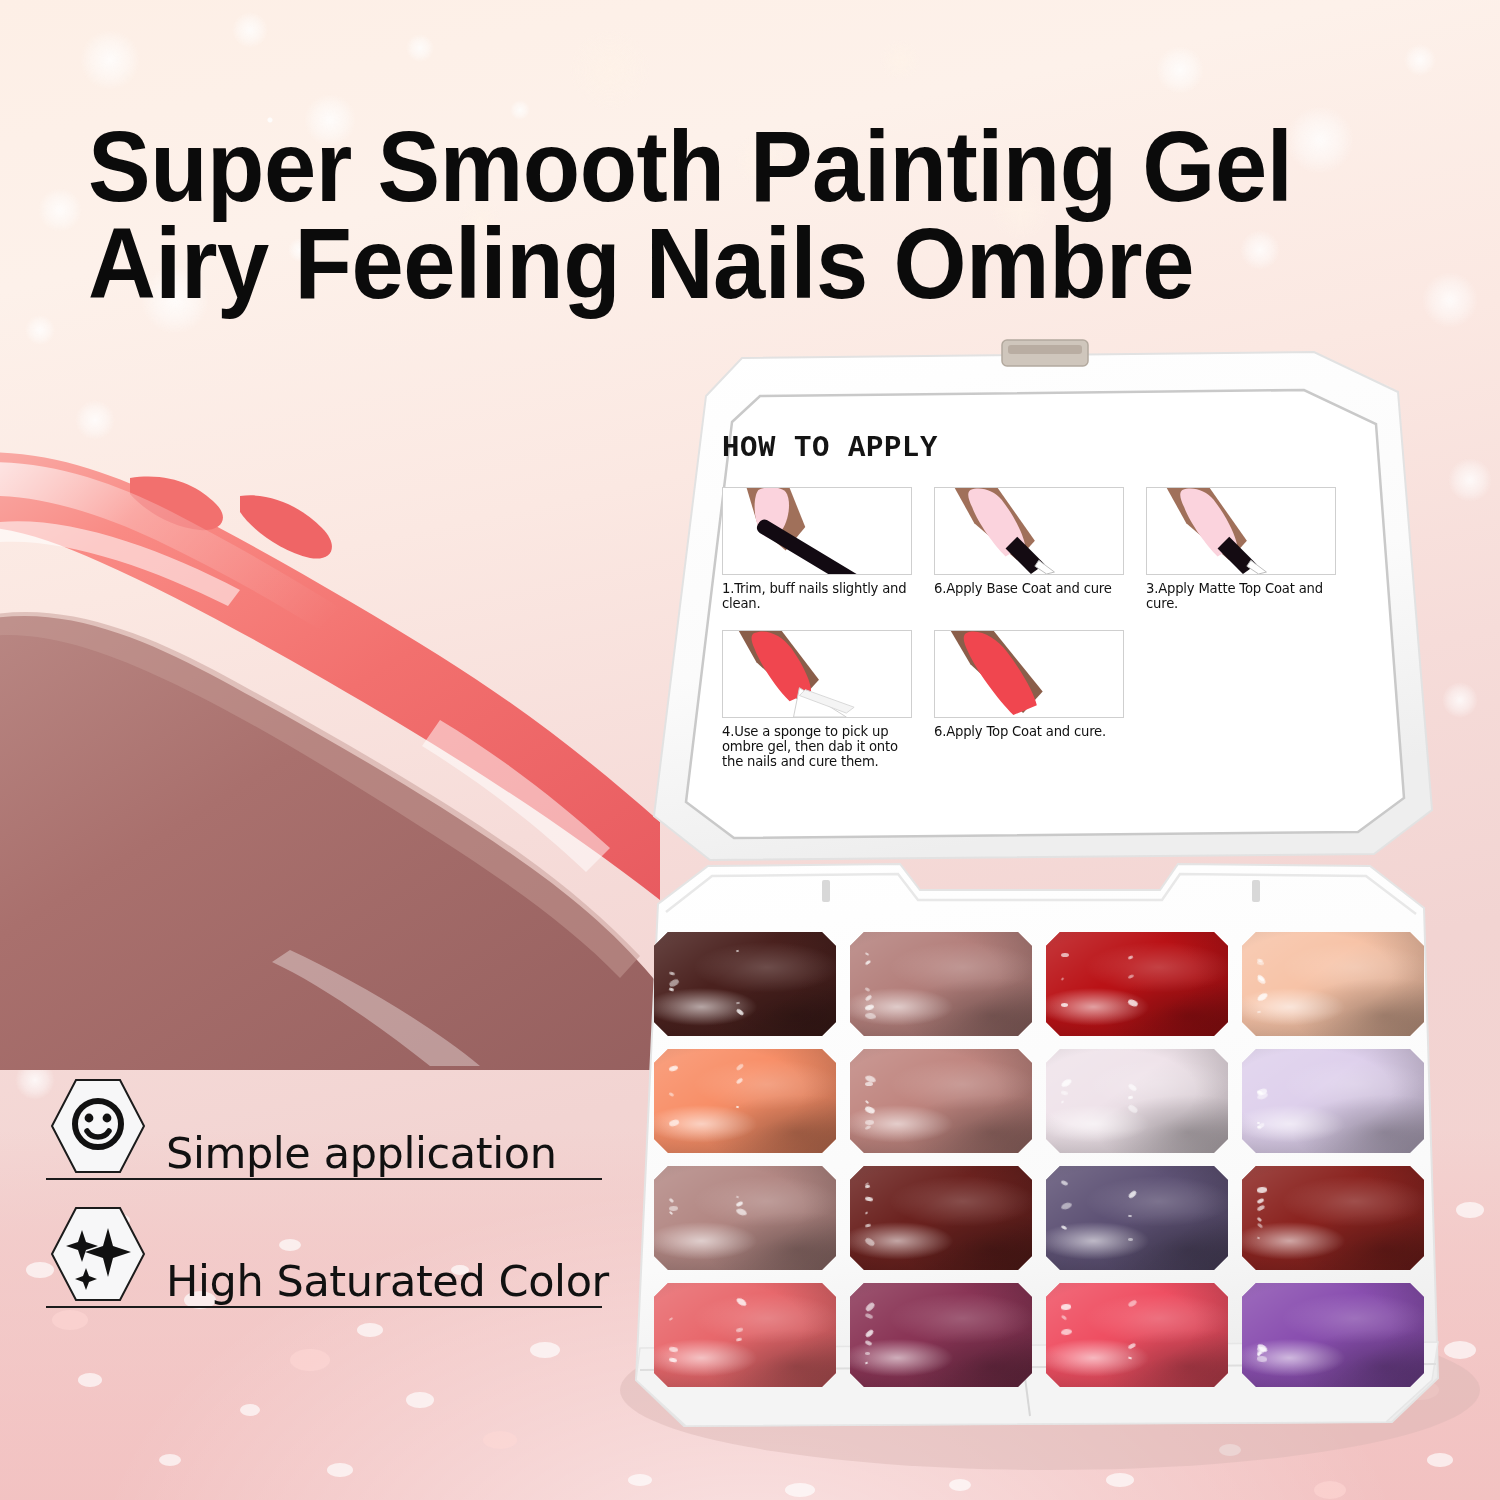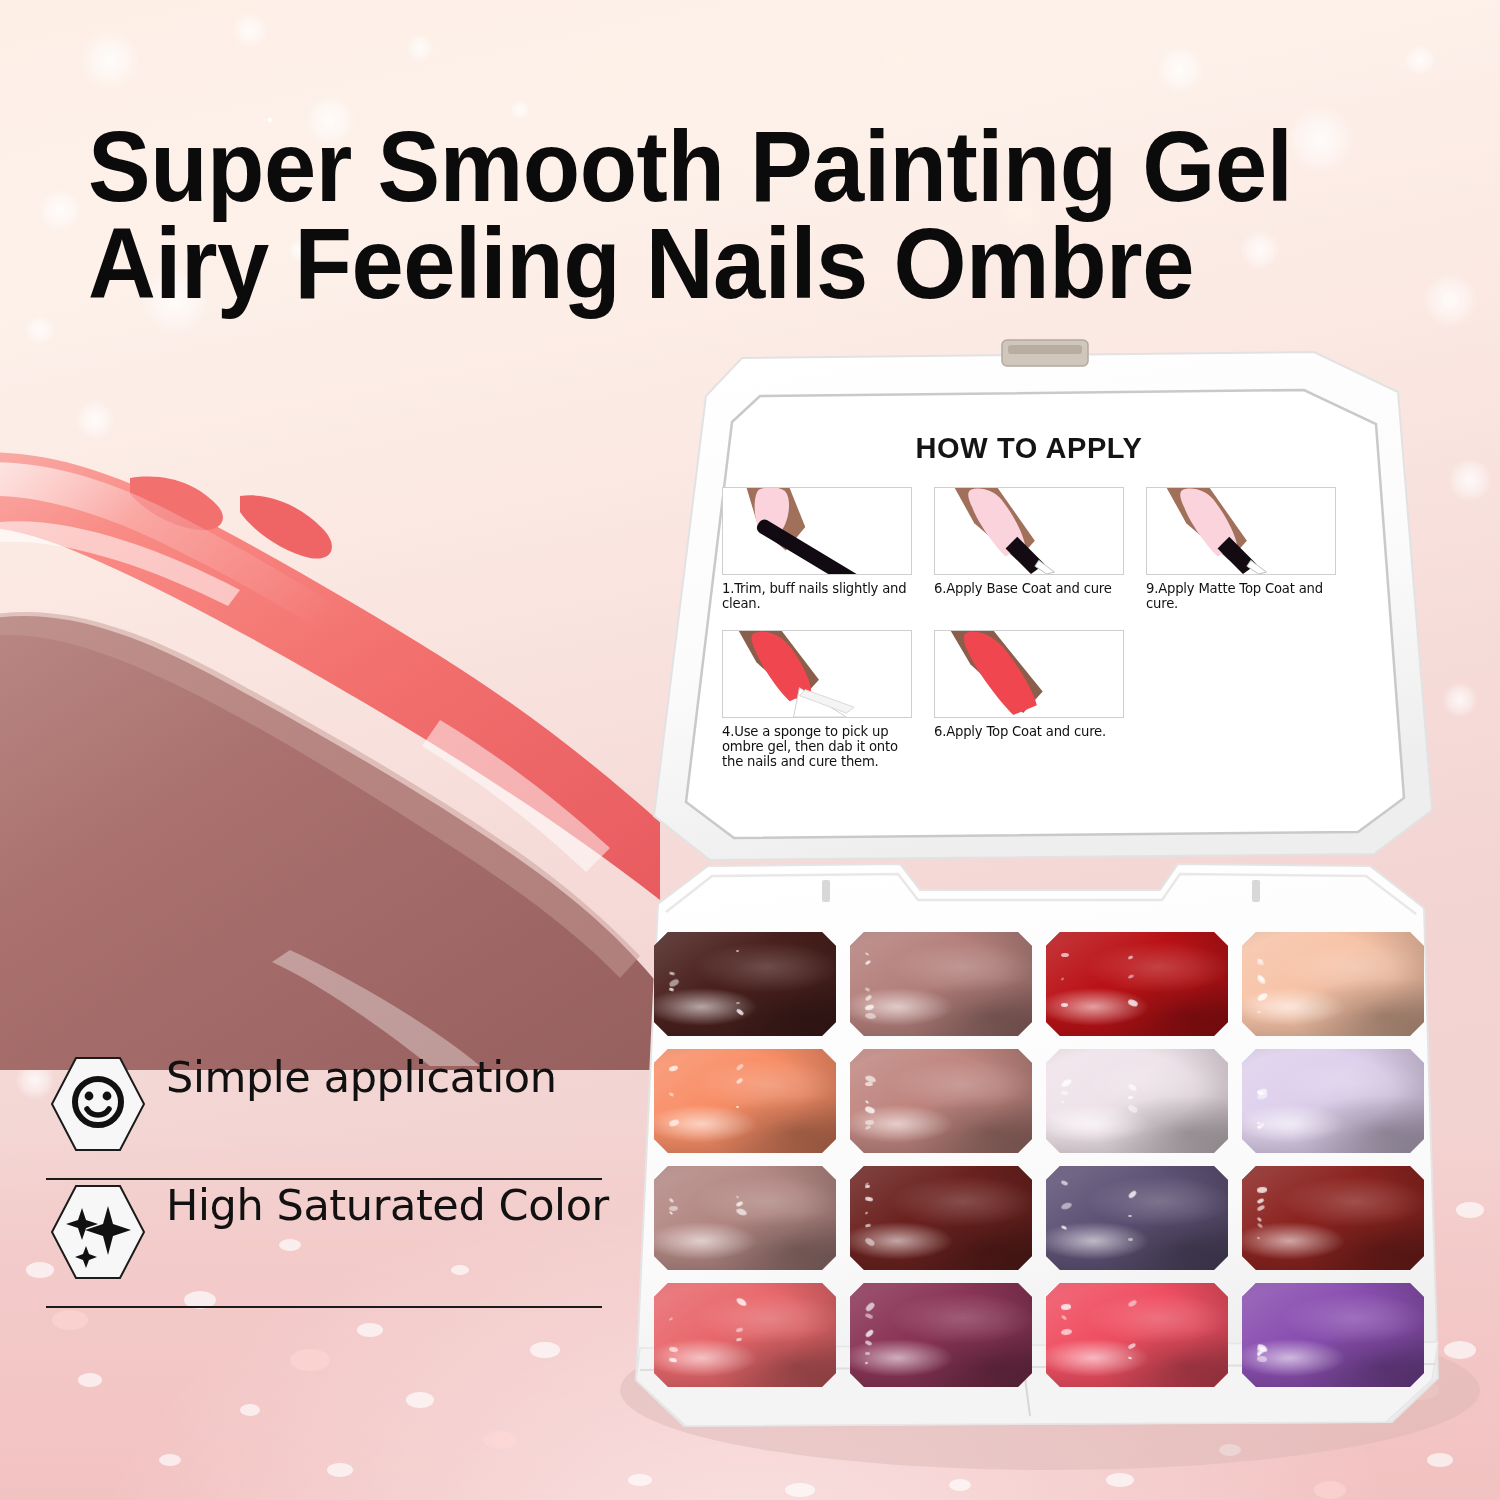--- a/index.html
+++ b/index.html
@@ -40,36 +40,35 @@
   #smears { position:absolute; left:-40px; top:430px; width:760px; height:640px; }
 
   
   #case { position:absolute; left:600px; top:330px; width:880px; height:1160px; }
 
   
   .features {
     position:absolute; left:46px; top:1052px; width:556px;
   }
   .feature-row {
-    display:flex; align-items:flex-start; height:128px;
+    display:flex; align-items:flex-end; height:128px;
     border-bottom:2px solid #1b1b1b;
   }
   .feature-row:first-child { border-top:0; }
   .hexwrap { width:104px; height:104px; flex:0 0 104px; position:relative; }
   .hexwrap svg { display:block; width:104px; height:104px; }
   .feature-label {
     font-family:"DejaVu Sans","Liberation Sans", sans-serif;
     font-size:43px; font-weight:400; color:#111;
     margin-left:16px; letter-spacing:-.4px; white-space:nowrap;
   }
 
   
   .sheet-title {
-    text-align:center;
-    font-family:Liberation Sans, sans-serif;
+    font-family:Liberation Mono, monospace;
     font-weight:700; font-size:29px; letter-spacing:.6px; color:#141414;
   }
   .steps-grid {
     display:grid; grid-template-columns:repeat(3,1fr);
     gap:18px 22px; margin-top:22px;
   }
   .step-img {
     border:1px solid #cfcfcf; background:#fff;
     height:88px; overflow:hidden; position:relative;
   }
@@ -290,21 +289,21 @@
 
       <div>
         <div class="step-img">
           <svg viewBox="0 0 180 88" preserveAspectRatio="xMidYMid meet">
             <path d="M14,0 L58,0 L96,54 L78,74 L34,36 Z" fill="#a0705a"></path>
             <path d="M30,2 C40,-2 54,2 62,12 C76,30 84,48 86,58 L66,70 C54,58 38,36 32,20 C28,12 26,5 30,2 Z" fill="#fbd3dd"></path>
             <path d="M78,50 L106,78 L92,88 L66,62 Z" fill="#140b12"></path>
             <path d="M100,74 L116,86 L108,88 L96,80 Z" fill="#fff" stroke="#bbb" stroke-width="1"></path>
           </svg>
         </div>
-        <div class="step-cap">9.Apply Matte Top Coat and cure.</div>
+        <div class="step-cap">3.Apply Matte Top Coat and cure.</div>
       </div>
 
       <div>
         <div class="step-img">
           <svg viewBox="0 0 180 88" preserveAspectRatio="xMidYMid meet">
             <path d="M10,0 L54,0 L92,50 L72,72 L28,32 Z" fill="#8a5e4a"></path>
             <path d="M26,2 C38,-3 54,4 64,18 C78,38 84,54 84,62 L62,72 C48,58 32,34 26,18 C22,9 22,4 26,2 Z" fill="#f0464f"></path>
             <path d="M72,58 L120,88 L66,88 Z" fill="#fff" stroke="#cfcfcf" stroke-width="1"></path>
             <path d="M78,60 L128,78 L120,84 L72,66 Z" fill="#f4f4f4" stroke="#d8d8d8" stroke-width="1"></path>
           </svg>

